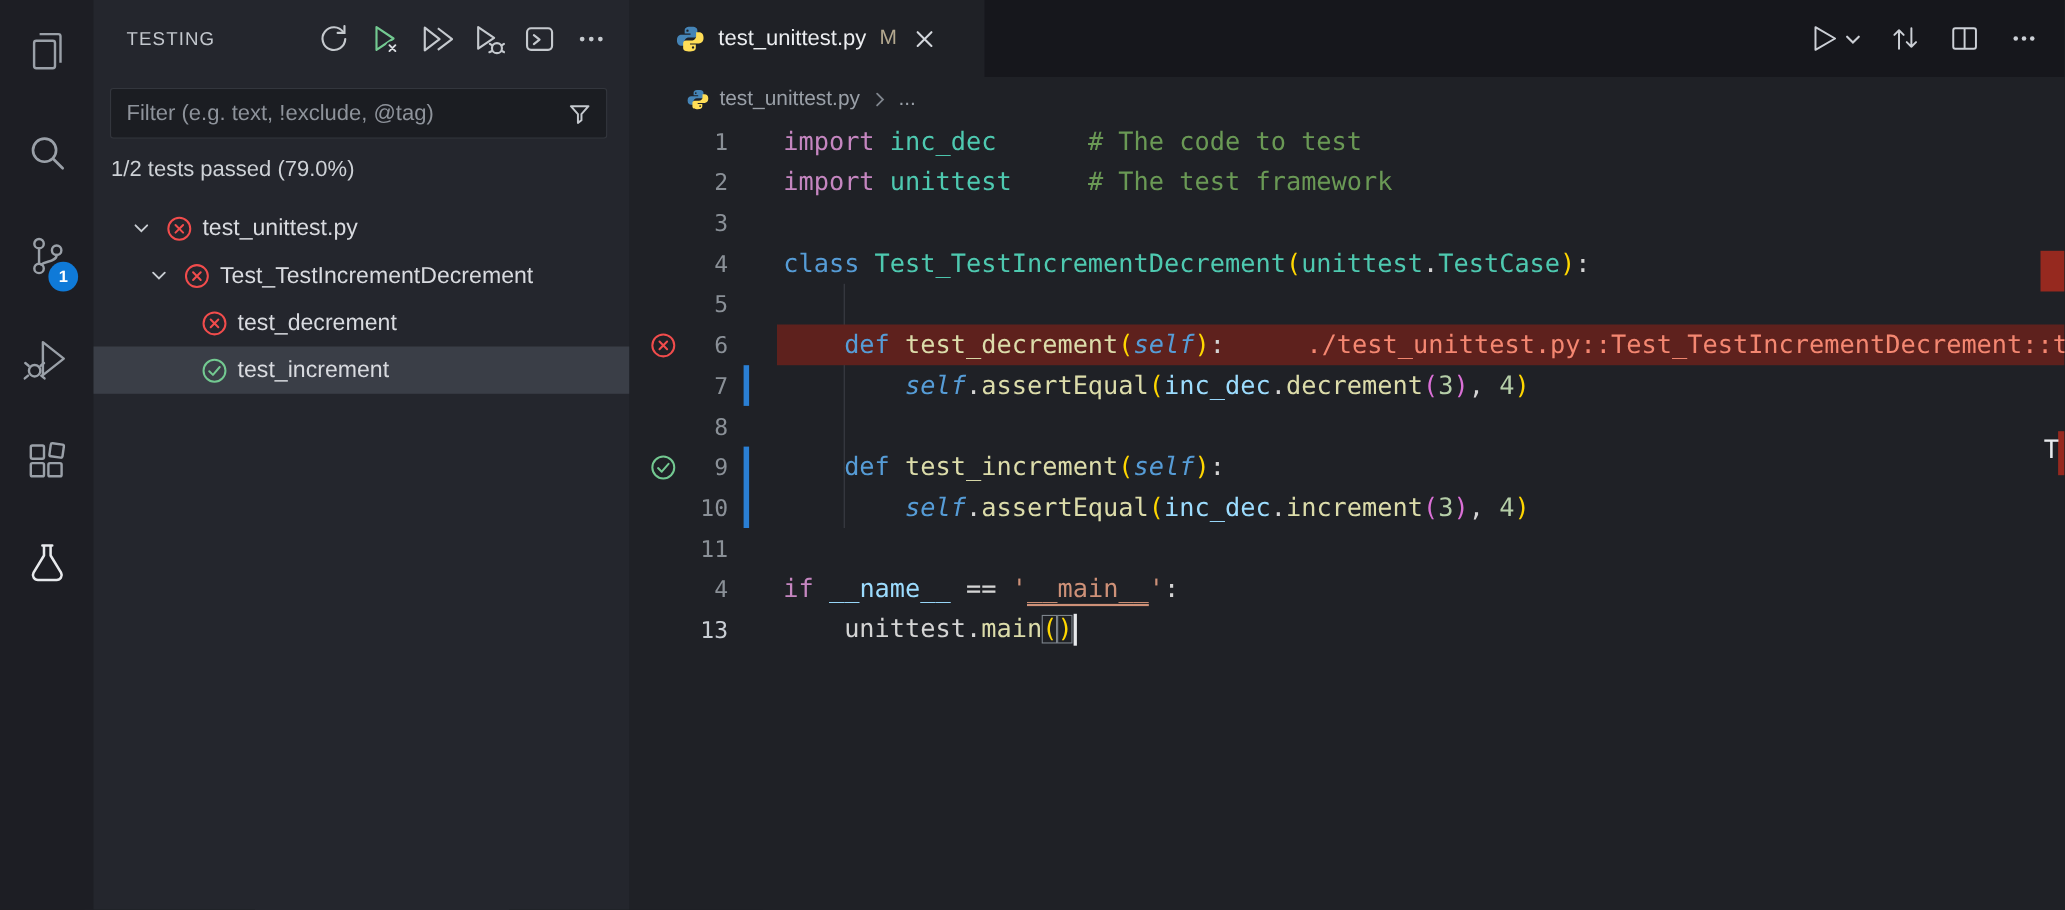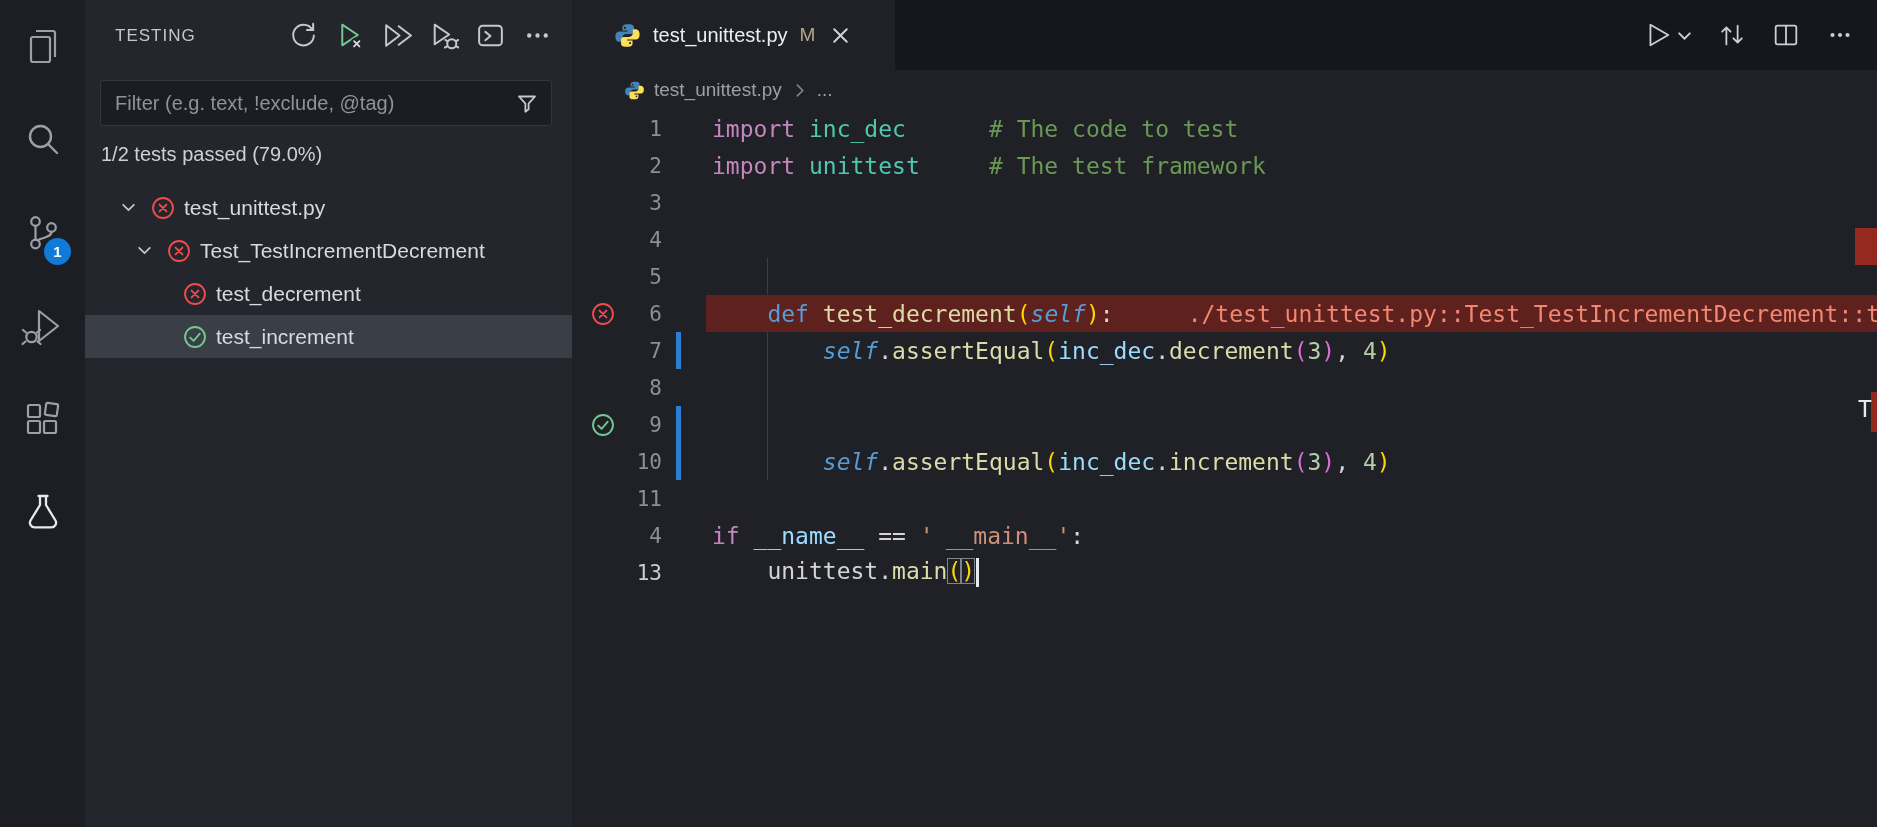--- a/index.html
+++ b/index.html
@@ -60,21 +60,21 @@
   .cline.errline{background:linear-gradient(to right,transparent 126px,var(--errbg) 126px);}
   .glyph{width:46px;flex:none;display:flex;justify-content:center;}
   .lnum{width:36px;flex:none;text-align:right;font-size:21px;color:#8a9097;}
   .lnum.cur{color:#c9ced4;}
   .ctext{margin-left:50px;white-space:pre;font-size:23px;color:var(--c-pln);}
   .tk-kw{color:var(--c-kw);} .tk-kb{color:var(--c-kb);} .tk-type{color:var(--c-type);}
   .tk-fn{color:var(--c-fn);} .tk-var{color:var(--c-var);} .tk-num{color:var(--c-num);}
   .tk-str{color:var(--c-str);} .tk-com{color:var(--c-com);} .tk-pln{color:var(--c-pln);}
   .tk-b1{color:var(--c-b1);} .tk-b2{color:var(--c-b2);}
   .tk-slf{color:var(--c-kb);font-style:italic;}
-  .tk-strU{color:var(--c-str);text-underline-offset:6px;margin-left:12px;}
+  .tk-strU{color:var(--c-str);text-decoration:underline;text-underline-offset:6px;}
   .box{outline:1px solid #7e858d;outline-offset:-1px;}
   .cursor{display:inline-block;width:3px;height:29px;background:#e8eaed;vertical-align:middle;margin-left:1px;}
   .errmsg{margin-left:74px;color:var(--errmsg);white-space:pre;}
   .indent-guide{position:absolute;left:187px;top:258px;height:222px;border-left:1px solid #3b3e45;}
   .modbar{position:absolute;left:96px;width:5px;background:var(--modbar);}
   .ruler-err{position:absolute;background:#96291f;}
   .ruler-frag{position:absolute;color:#e8eaed;font-family:"DejaVu Sans Mono",monospace;font-size:23px;}
 </style>
 </head>
 <body>
@@ -344,20 +344,21 @@
         <span class="ctext"><span class="tk-kw">import</span><span class="tk-pln"> </span><span class="tk-type">unittest</span><span class="tk-pln">     </span><span class="tk-com"># The test framework</span></span>
       </div>
       <div class="cline">
         <span class="glyph"></span>
         <span class="lnum">3</span>
         <span class="ctext"></span>
       </div>
       <div class="cline">
         <span class="glyph"></span>
         <span class="lnum">4</span>
+        <span class="ctext"><span class="tk-kb">class</span><span class="tk-pln"> </span><span class="tk-type">Test_TestIncrementDecrement</span><span class="tk-b1">(</span><span class="tk-type">unittest</span><span class="tk-pln">.</span><span class="tk-type">TestCase</span><span class="tk-b1">)</span><span class="tk-pln">:</span></span>
       </div>
       <div class="cline">
         <span class="glyph"></span>
         <span class="lnum">5</span>
         <span class="ctext"></span>
       </div>
       <div class="cline errline">
         <span class="glyph st-fail">
           <svg width="26" height="26" viewBox="0 0 24 24" fill="none" stroke="currentColor" stroke-width="1.7" stroke-linecap="round">
             <circle cx="12" cy="12" r="9.2"></circle>
@@ -378,20 +379,21 @@
         <span class="ctext"></span>
       </div>
       <div class="cline">
         <span class="glyph st-pass">
           <svg width="26" height="26" viewBox="0 0 24 24" fill="none" stroke="currentColor" stroke-width="1.7" stroke-linecap="round" stroke-linejoin="round">
             <circle cx="12" cy="12" r="9.2"></circle>
             <path d="M7.6 12.5l3.1 3 5.7-6.6"></path>
           </svg>
         </span>
         <span class="lnum">9</span>
+        <span class="ctext"><span class="tk-pln">    </span><span class="tk-kb">def</span><span class="tk-pln"> </span><span class="tk-fn">test_increment</span><span class="tk-b1">(</span><span class="tk-slf">self</span><span class="tk-b1">)</span><span class="tk-pln">:</span></span>
       </div>
       <div class="cline">
         <span class="glyph"></span>
         <span class="lnum">10</span>
         <span class="ctext"><span class="tk-pln">        </span><span class="tk-slf">self</span><span class="tk-pln">.</span><span class="tk-fn">assertEqual</span><span class="tk-b1">(</span><span class="tk-var">inc_dec</span><span class="tk-pln">.</span><span class="tk-fn">increment</span><span class="tk-b2">(</span><span class="tk-num">3</span><span class="tk-b2">)</span><span class="tk-pln">, </span><span class="tk-num">4</span><span class="tk-b1">)</span></span>
       </div>
       <div class="cline">
         <span class="glyph"></span>
         <span class="lnum">11</span>
         <span class="ctext"></span>

